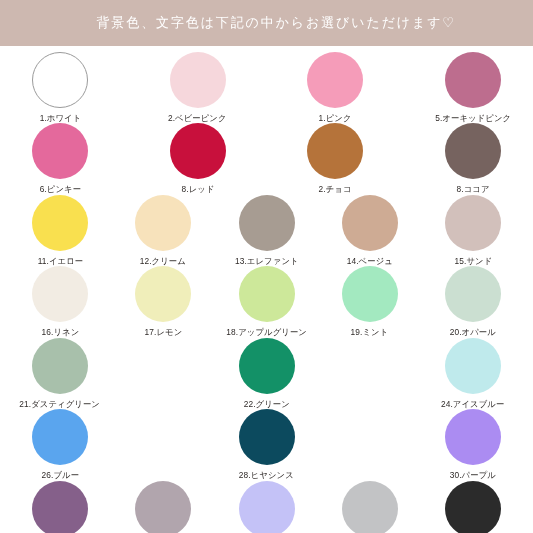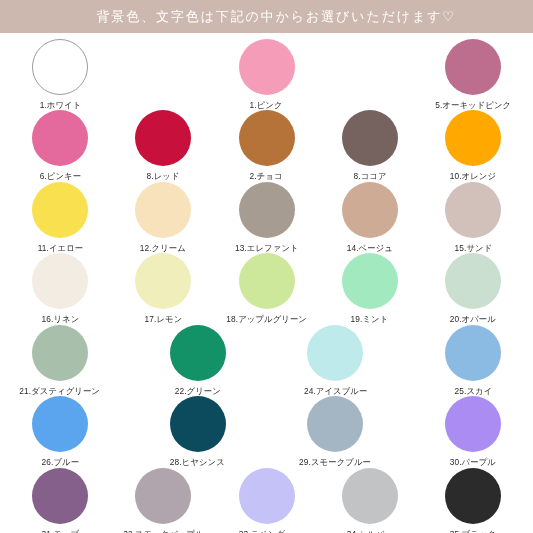--- a/index.html
+++ b/index.html
@@ -27,21 +27,21 @@
     background: #cdb8b0;
     color: #ffffff;
     display: flex;
     align-items: center;
     justify-content: center;
     text-align: center;
     letter-spacing: 2.0px;
     font-weight: normal;
   }
   .banner-top {
-    height: 33px;
+    height: 46px;
     font-size: 13.5px;
     padding-left: 20px;
   }
   .banner-text {
     display: block;
     line-height: 1;
     white-space: nowrap;
     transform: scaleX(0.96);
   }
   .swatch-area {
@@ -95,20 +95,24 @@
     <span class="banner-text">背景色、文字色は下記の中からお選びいただけます♡</span>
   </div>
 
   <div class="swatch-area">
       <div class="swatch-row">
         <div class="swatch-cell">
           <div class="swatch-dot outlined" style="background-color: rgb(255, 255, 255);"></div>
           <div class="swatch-label">1.ホワイト</div>
         </div>
         <div class="swatch-cell">
+          <div class="swatch-dot" style="background-color: rgb(246, 215, 220);"></div>
+          <div class="swatch-label">2.ベビーピンク</div>
+        </div>
+        <div class="swatch-cell">
           <div class="swatch-dot" style="background-color: rgb(245, 156, 185);"></div>
           <div class="swatch-label">1.ピンク</div>
         </div>
         <div class="swatch-cell">
           <div class="swatch-dot" style="background-color: rgb(189, 109, 142);"></div>
           <div class="swatch-label">5.オーキッドピンク</div>
         </div>
       </div>
       <div class="swatch-row">
         <div class="swatch-cell">
@@ -120,24 +124,20 @@
           <div class="swatch-label">8.レッド</div>
         </div>
         <div class="swatch-cell">
           <div class="swatch-dot" style="background-color: rgb(181, 115, 58);"></div>
           <div class="swatch-label">2.チョコ</div>
         </div>
         <div class="swatch-cell">
           <div class="swatch-dot" style="background-color: rgb(118, 99, 95);"></div>
           <div class="swatch-label">8.ココア</div>
         </div>
-        <div class="swatch-cell">
-          <div class="swatch-dot" style="background-color: rgb(255, 168, 0);"></div>
-          <div class="swatch-label">10.オレンジ</div>
-        </div>
       </div>
       <div class="swatch-row">
         <div class="swatch-cell">
           <div class="swatch-dot" style="background-color: rgb(249, 224, 79);"></div>
           <div class="swatch-label">11.イエロー</div>
         </div>
         <div class="swatch-cell">
           <div class="swatch-dot" style="background-color: rgb(247, 226, 187);"></div>
           <div class="swatch-label">12.クリーム</div>
         </div>
@@ -182,39 +182,31 @@
           <div class="swatch-label">21.ダスティグリーン</div>
         </div>
         <div class="swatch-cell">
           <div class="swatch-dot" style="background-color: rgb(19, 145, 103);"></div>
           <div class="swatch-label">22.グリーン</div>
         </div>
         <div class="swatch-cell">
           <div class="swatch-dot" style="background-color: rgb(191, 234, 236);"></div>
           <div class="swatch-label">24.アイスブルー</div>
         </div>
-        <div class="swatch-cell">
-          <div class="swatch-dot" style="background-color: rgb(139, 187, 227);"></div>
-          <div class="swatch-label">25.スカイ</div>
-        </div>
       </div>
       <div class="swatch-row">
         <div class="swatch-cell">
           <div class="swatch-dot" style="background-color: rgb(90, 165, 238);"></div>
           <div class="swatch-label">26.ブルー</div>
         </div>
         <div class="swatch-cell">
           <div class="swatch-dot" style="background-color: rgb(12, 74, 94);"></div>
           <div class="swatch-label">28.ヒヤシンス</div>
         </div>
         <div class="swatch-cell">
-          <div class="swatch-dot" style="background-color: rgb(164, 181, 196);"></div>
-          <div class="swatch-label">29.スモークブルー</div>
-        </div>
-        <div class="swatch-cell">
           <div class="swatch-dot" style="background-color: rgb(171, 140, 242);"></div>
           <div class="swatch-label">30.パープル</div>
         </div>
       </div>
       <div class="swatch-row">
         <div class="swatch-cell">
           <div class="swatch-dot" style="background-color: rgb(133, 96, 138);"></div>
           <div class="swatch-label">31.モーブ</div>
         </div>
         <div class="swatch-cell">

